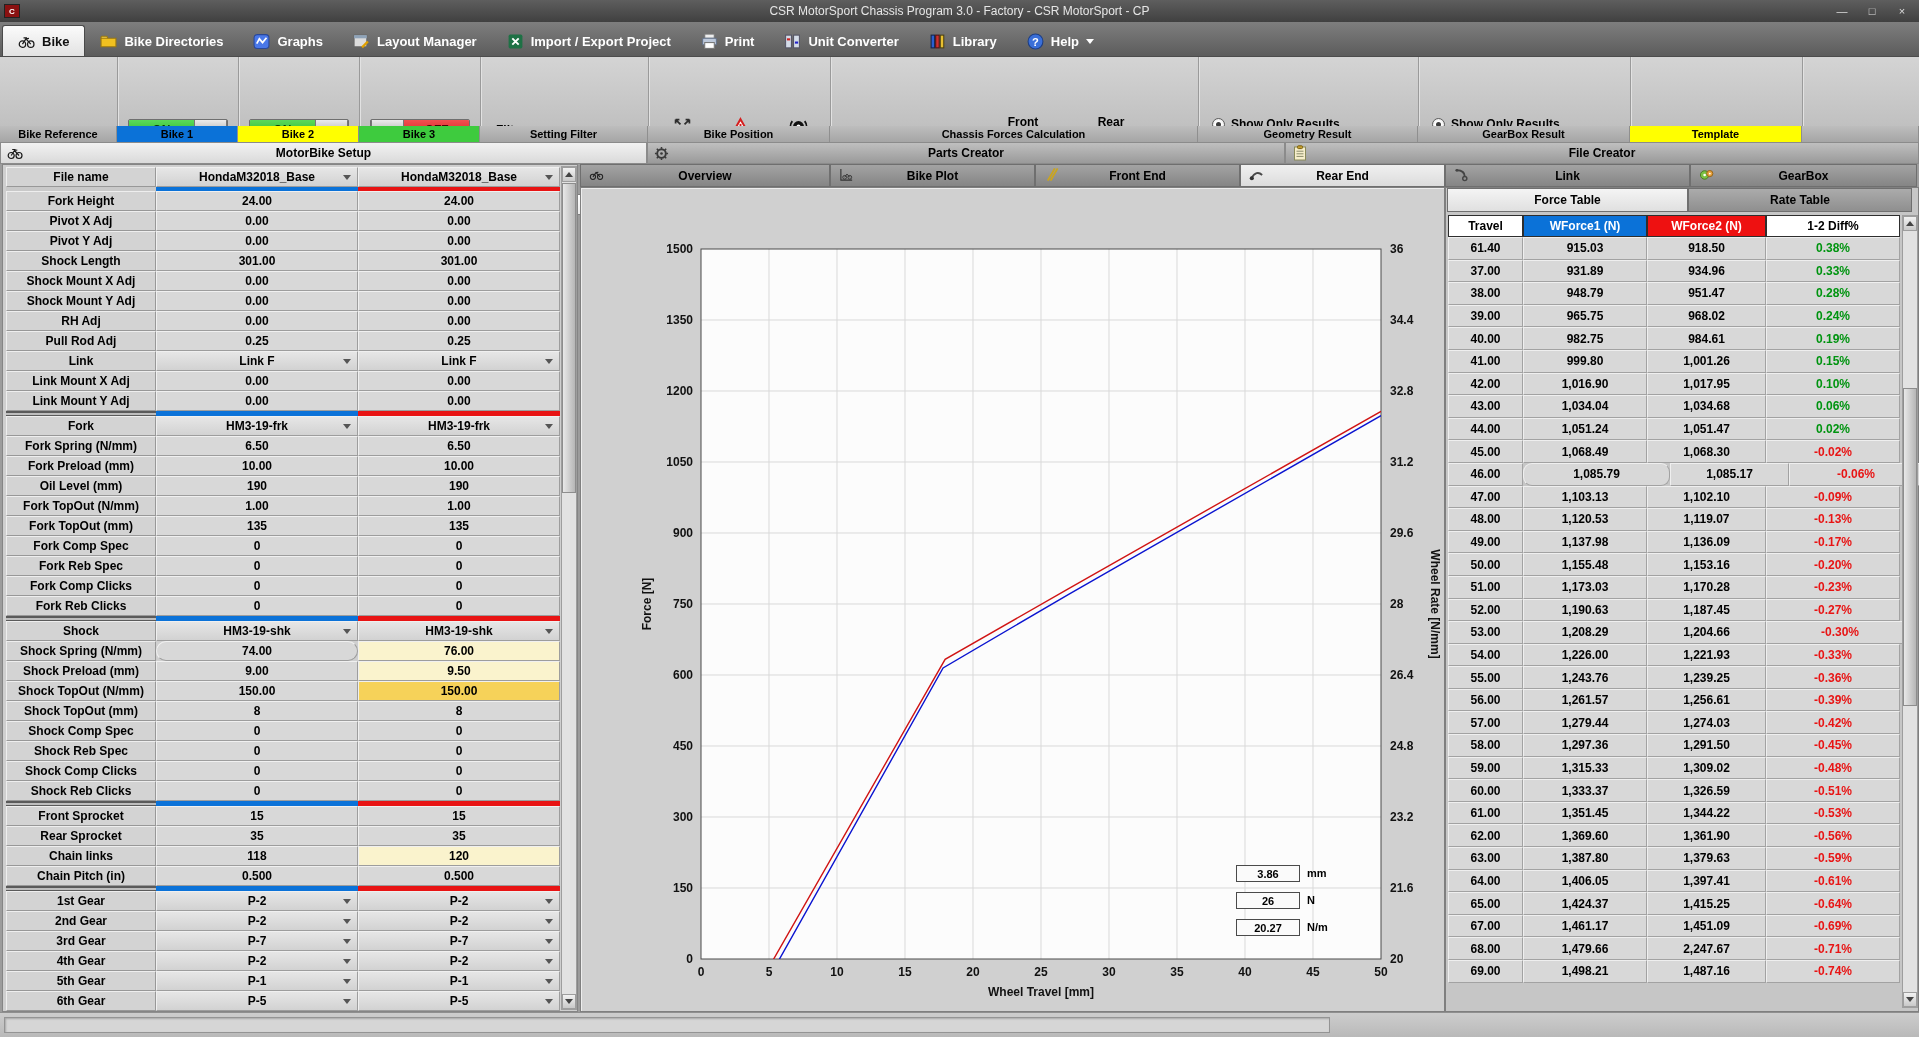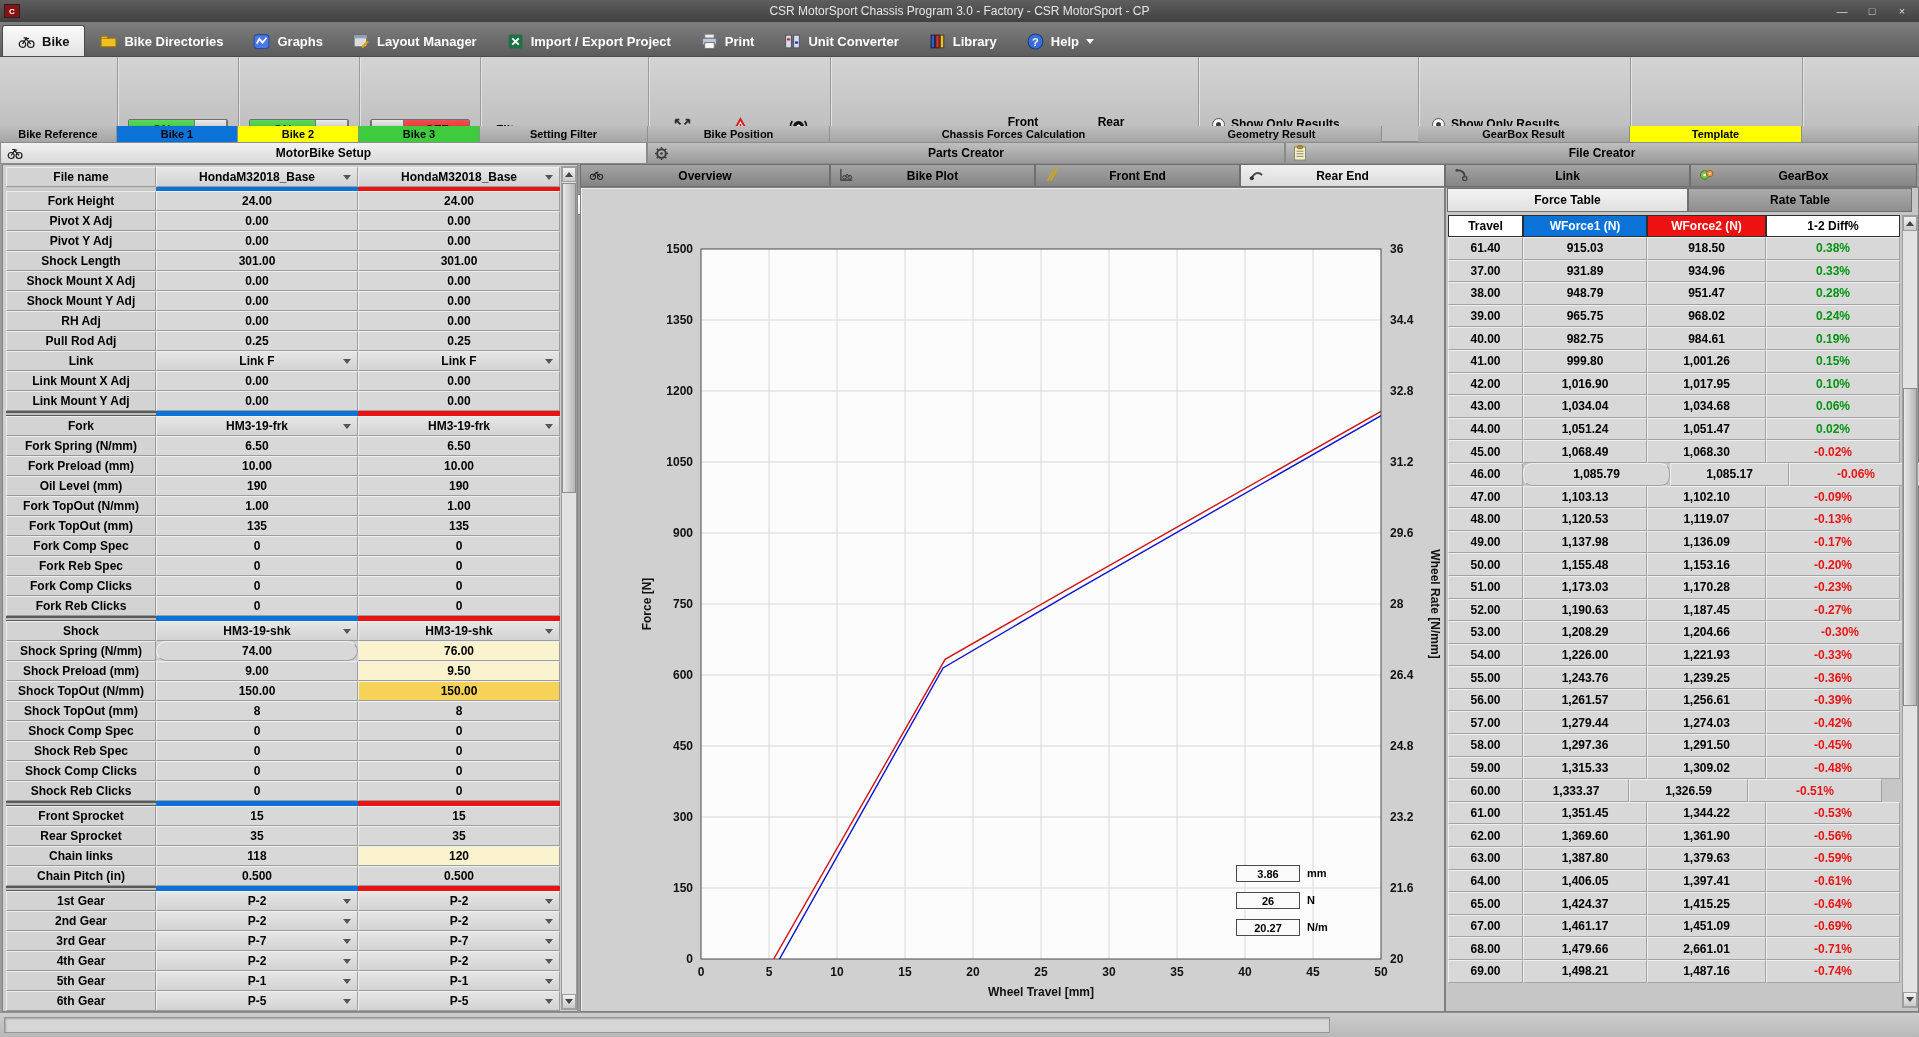--- a/index.html
+++ b/index.html
@@ -497,21 +497,21 @@
       <div class="abs gcap" style="left:238px;width:121px;background:#ffff00;">Bike 2</div>
       <div class="abs gdiv" style="left:238px;"></div>
       <div class="abs gcap" style="left:359px;width:121px;background:#3ecb3e;">Bike 3</div>
       <div class="abs gdiv" style="left:359px;"></div>
       <div class="abs gcap" style="left:480px;width:168px;">Setting Filter</div>
       <div class="abs gdiv" style="left:480px;"></div>
       <div class="abs gcap" style="left:648px;width:182px;">Bike Position</div>
       <div class="abs gdiv" style="left:648px;"></div>
       <div class="abs gcap" style="left:830px;width:368px;">Chassis Forces Calculation</div>
       <div class="abs gdiv" style="left:830px;"></div>
-      <div class="abs gcap" style="left:1162px;width:220px;">Geometry Result</div>
+      <div class="abs gcap" style="left:1198px;width:220px;">Geometry Result</div>
       <div class="abs gdiv" style="left:1198px;"></div>
       <div class="abs gcap" style="left:1418px;width:212px;">GearBox Result</div>
       <div class="abs gdiv" style="left:1418px;"></div>
       <div class="abs gcap" style="left:1630px;width:172px;background:#ffff00;">Template</div>
       <div class="abs gdiv" style="left:1630px;"></div>
       <div class="abs gcap" style="left:1802px;width:117px;"></div>
       <div class="abs gdiv" style="left:1802px;"></div>
     </div>
 </div>
 
@@ -1087,21 +1087,21 @@
         <div class="fcell c-neg" style="width:134px;">-0.45%</div>
       </div>
       <div class="frow">
         <div class="fcell" style="width:75px;">59.00</div>
         <div class="fcell" style="width:124px;">1,315.33</div>
         <div class="fcell" style="width:119px;">1,309.02</div>
         <div class="fcell c-neg" style="width:134px;">-0.48%</div>
       </div>
       <div class="frow">
         <div class="fcell" style="width:75px;">60.00</div>
-        <div class="fcell" style="width:106px;">1,333.37</div>
+        <div class="fcell" style="width:124px;">1,333.37</div>
         <div class="fcell" style="width:119px;">1,326.59</div>
         <div class="fcell c-neg" style="width:134px;">-0.51%</div>
       </div>
       <div class="frow">
         <div class="fcell" style="width:75px;">61.00</div>
         <div class="fcell" style="width:124px;">1,351.45</div>
         <div class="fcell" style="width:119px;">1,344.22</div>
         <div class="fcell c-neg" style="width:134px;">-0.53%</div>
       </div>
       <div class="frow">
@@ -1130,21 +1130,21 @@
       </div>
       <div class="frow">
         <div class="fcell" style="width:75px;">67.00</div>
         <div class="fcell" style="width:124px;">1,461.17</div>
         <div class="fcell" style="width:119px;">1,451.09</div>
         <div class="fcell c-neg" style="width:134px;">-0.69%</div>
       </div>
       <div class="frow">
         <div class="fcell" style="width:75px;">68.00</div>
         <div class="fcell" style="width:124px;">1,479.66</div>
-        <div class="fcell" style="width:119px;">2,661.01</div>
+        <div class="fcell" style="width:119px;">2,247.67</div>
         <div class="fcell c-neg" style="width:134px;text-align:right;">-0.71%</div>
       </div>
       <div class="frow">
         <div class="fcell" style="width:75px;">69.00</div>
         <div class="fcell" style="width:124px;">1,498.21</div>
         <div class="fcell" style="width:119px;">1,487.16</div>
         <div class="fcell c-neg" style="width:134px;">-0.74%</div>
       </div>
     </div>
   <div class="sbar" style="left:456px;top:27px;width:16px;height:793px;">

